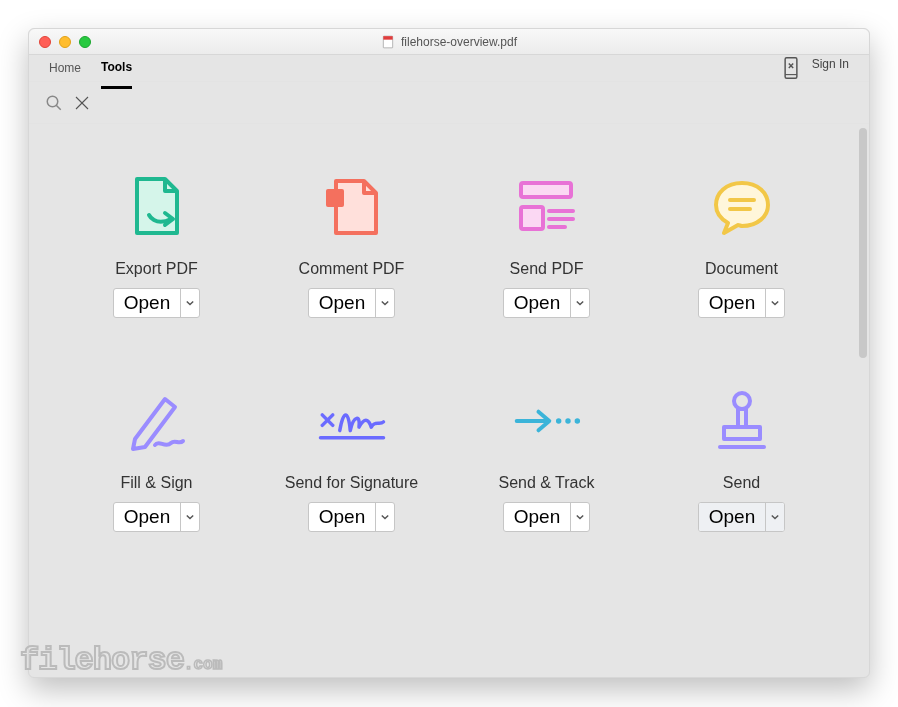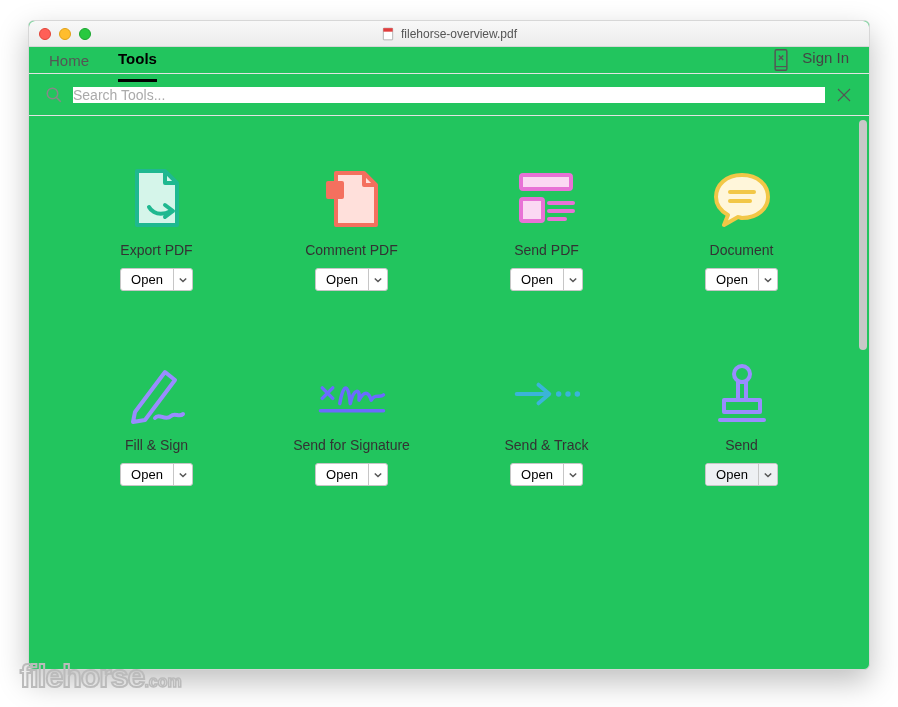--- a/index.html
+++ b/index.html
@@ -6,25 +6,25 @@
   body {
     font-family: -apple-system, "Helvetica Neue", Arial, sans-serif;
     background: #fff;
     width: 898px;
     height: 707px;
     overflow: hidden;
     position: relative;
   }
   .window {
     position: absolute;
-    top: 20px;
+    top: 28px;
     left: 28px;
     width: 842px;
     height: 650px;
-    background: #22c55e;
+    background: #e5e5e5;
     border: 1px solid #d7d7d7;
     border-radius: 6px;
     box-shadow: 0 12px 30px rgba(0,0,0,0.25);
     display: flex;
     flex-direction: column;
   }
   .titlebar {
     height: 26px;
     background: linear-gradient(#f8f8f8,#ececec);
     border-bottom: 1px solid #d7d7d7;
@@ -47,22 +47,22 @@
   .tl.yellow{ background:#ffbd2e; border:1px solid #e1a116;}
   .tl.green{ background:#28c940; border:1px solid #1ba62f;}
   .title-wrap { display:flex; align-items:center; gap:6px; font-size:12px; color:#555;}
   .title-wrap svg { width:14px; height:14px; }
   .tabbar {
     height: 27px;
     border-bottom: 1px solid #e3e3e3;
     display: flex;
     align-items: center;
     padding: 0 20px;
-    gap: 21px;
-    font-size: 15px;
+    gap: 12px;
+    font-size: 12px;
     color: #555;
   }
   .tabbar .tab { padding:12px 0; cursor:pointer; }
   .tabbar .tab.active { color:#000; font-weight:600; border-bottom:3px solid #000;margin-left:8px;}
   .tabbar .spacer { flex:1; }
   .signin-group { display:flex; gap:12px; color:#444;}
   .mobile-icon { width:18px; height:22px; }
   .searchbar {
     height: 42px;
     border-bottom: 1px solid #e3e3e3;
@@ -108,53 +108,53 @@
   .tool{
     display:flex;
     flex-direction:column;
     align-items:center;
   }
   .tool-icon{
     width:70px; height:70px;
     display:flex;align-items:center;justify-content:center;
   }
   .tool-label{
-    margin-top:8px;
-    font-size:14px;
+    margin-top:18px;
+    font-size:16px;
     color:#333;
   }
   .open-split{
     margin-top:10px;
     display:flex;
     border:1px solid #c6c6c6;
     border-radius:3px;
     background:#fff;
-    font-size:13px;
+    font-size:19px;
     overflow:hidden;
   }
   .open-main{
     padding:3px 10px;
     border-right:1px solid #c6c6c6;
     cursor:pointer;
   }
   .open-caret{
     width:18px;
     display:flex;align-items:center;justify-content:center;
     cursor:pointer;
   }
   .open-caret svg{width:8px;height:8px;color:#555;}
   .open-split.hover .open-main,
   .open-split.hover .open-caret{
     background:#eef0f3;
   }
   .watermark{
     position:absolute;
     left:20px;
-    bottom:12px;
-    font-family: Liberation Sans, sans-serif;
+    bottom:28px;
+    font-family: Liberation Mono, monospace;
     font-size:32px;
     font-weight:900;
     color:rgba(0,0,0,0);
     -webkit-text-stroke:2px #bbb;
     letter-spacing:-1px;
     z-index:30;
     pointer-events:none;
   }
   .watermark .com{
     font-size:16px;
@@ -194,21 +194,20 @@
       </svg>
       <span>Sign In</span>
     </div>
   </div>
 
   <div class="searchbar">
     <svg class="search-glass" viewBox="0 0 24 24">
       <circle cx="10" cy="10" r="7" fill="none" stroke="#888" stroke-width="2"></circle>
       <line x1="15" y1="15" x2="21" y2="21" stroke="#888" stroke-width="2"></line>
     </svg>
-    <input class="search-input" type="text" placeholder="Search Tools..." style="">
     <svg class="clear-x" viewBox="0 0 24 24">
       <line x1="4" y1="4" x2="20" y2="20" stroke="#555" stroke-width="1.5"></line>
       <line x1="20" y1="4" x2="4" y2="20" stroke="#555" stroke-width="1.5"></line>
     </svg>
   </div>
 
   <div class="content-wrap">
     <div class="scroll-track">
       <div class="scroll-thumb"></div>
     </div>

